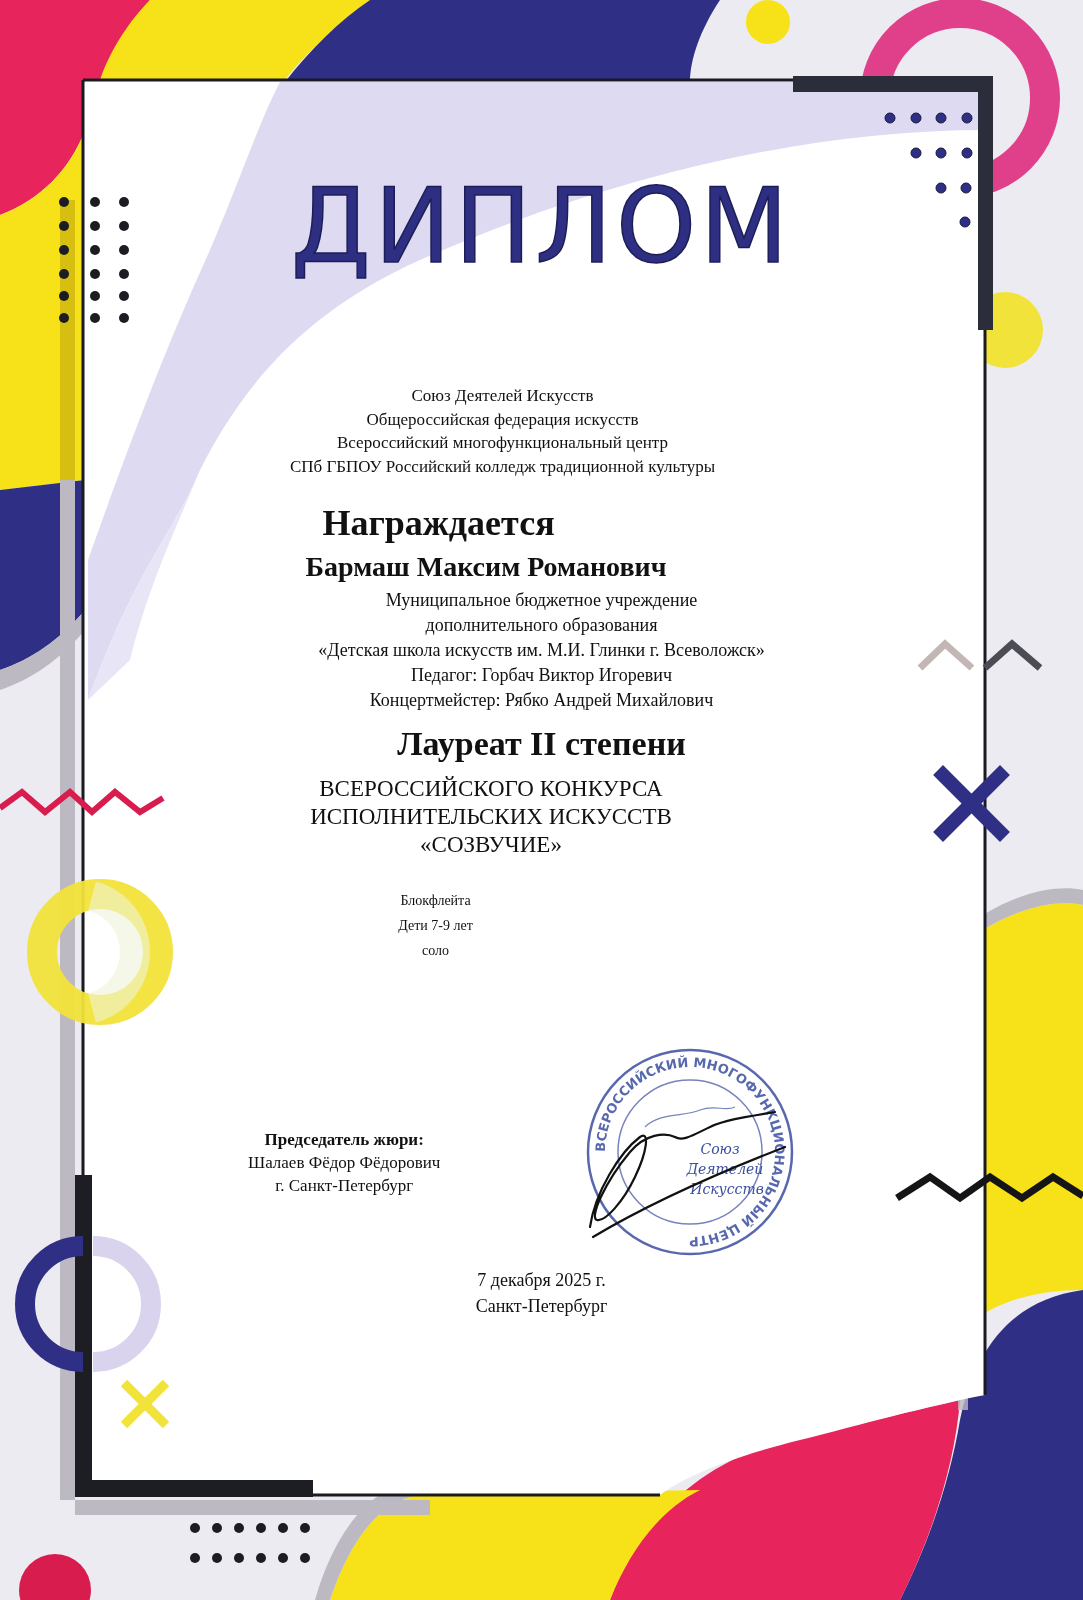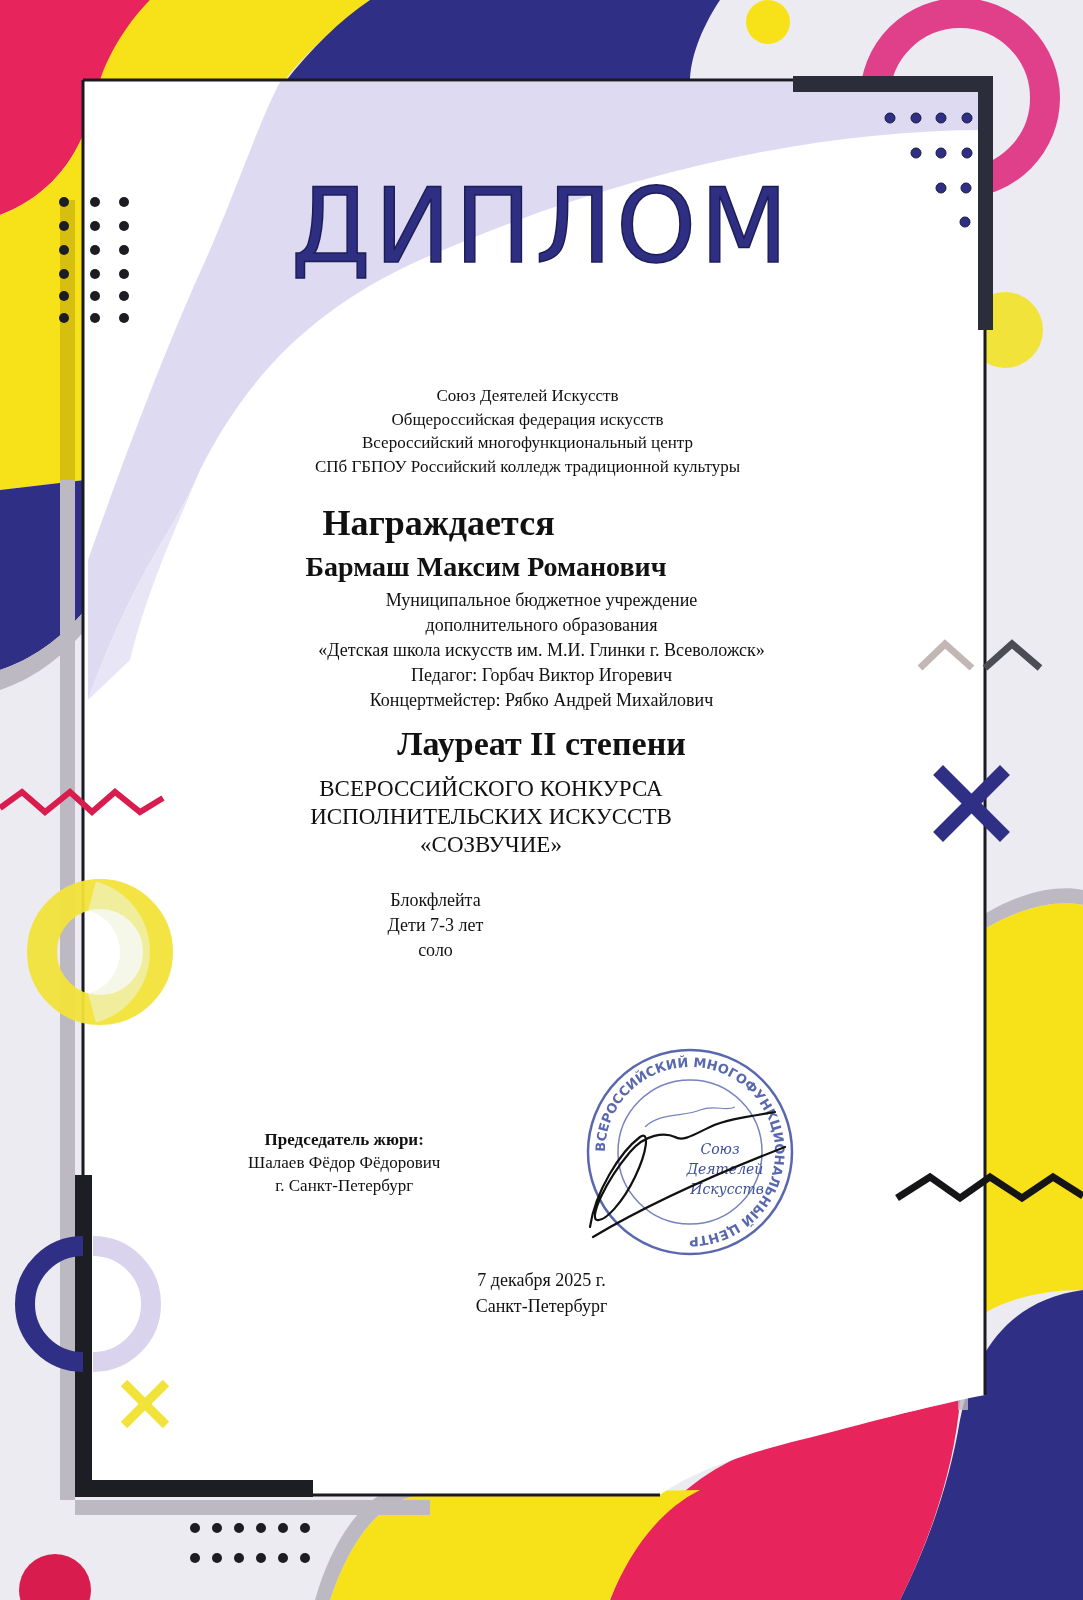--- a/index.html
+++ b/index.html
@@ -15,21 +15,21 @@
     }
     .title {
       position: absolute; left: 0; width: 1083px; top: 162px;
       font-family: "DejaVu Sans", sans-serif; font-size: 104px; font-weight: normal;
       color: #2e2f82; letter-spacing: 4px; line-height: 1;
       -webkit-text-stroke: 1.5px #1c1d55;
       transform: scaleX(0.98);
     }
     .orgs {
       position: absolute; left: 0; width: 1005px; top: 372px;
-      font-size: 17px; line-height: 23.5px; padding-left: 25px;
+      font-size: 17px; line-height: 23.5px;
     }
     .awarded {
       position: absolute; left: 0; width: 877px; top: 491px;
       font-size: 36px; font-weight: bold; line-height: 40px;
     }
     .name {
       position: absolute; left: 0; width: 972px; top: 539px;
       font-size: 28px; font-weight: bold; line-height: 32px;
     }
     .details {
@@ -39,21 +39,21 @@
     .laureate {
       position: absolute; left: 0; width: 1083px; top: 712px;
       font-size: 34px; font-weight: bold; line-height: 40px;
     }
     .contest {
       position: absolute; left: 0; width: 982px; top: 763px;
       font-size: 23px; line-height: 28px;
     }
     .category {
       position: absolute; left: 0; width: 871px; top: 876px;
-      font-size: 18px; line-height: 25px;
+      font-size: 14px; line-height: 25px;
     }
     .jury {
       position: absolute; left: 248px; top: 1116px; text-align: center;
       font-size: 17px; line-height: 23px;
     }
     .jury .lbl { font-weight: bold; }
     .footer {
       position: absolute; left: 0; width: 1083px; top: 1255px;
       font-size: 18px; line-height: 26px;
     }
@@ -204,21 +204,21 @@
   <div class="laureate">Лауреат II степени</div>
 
   <div class="contest">
     <div>ВСЕРОССИЙСКОГО КОНКУРСА</div>
     <div>ИСПОЛНИТЕЛЬСКИХ ИСКУССТВ</div>
     <div>«СОЗВУЧИЕ»</div>
   </div>
 
   <div class="category">
     <div>Блокфлейта</div>
-    <div>Дети 7-3 лет</div>
+    <div>Дети 7-9 лет</div>
     <div>соло</div>
   </div>
 
   <div class="jury">
     <div class="lbl">Председатель жюри:</div>
     <div>Шалаев Фёдор Фёдорович</div>
     <div>г. Санкт-Петербург</div>
   </div>
 
   <svg class="stamp" viewBox="0 0 230 220" xmlns="http://www.w3.org/2000/svg">

